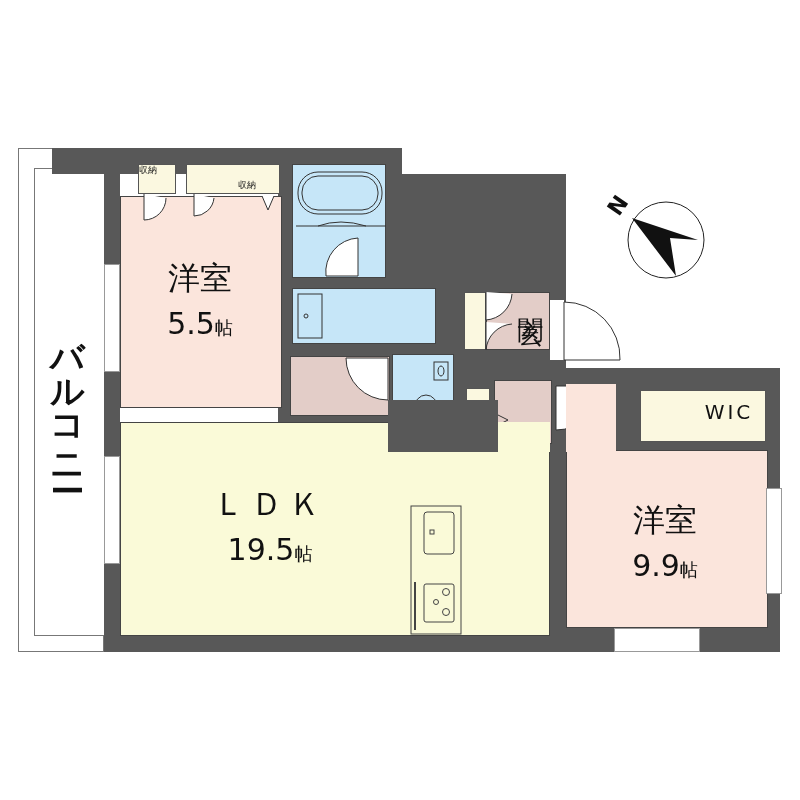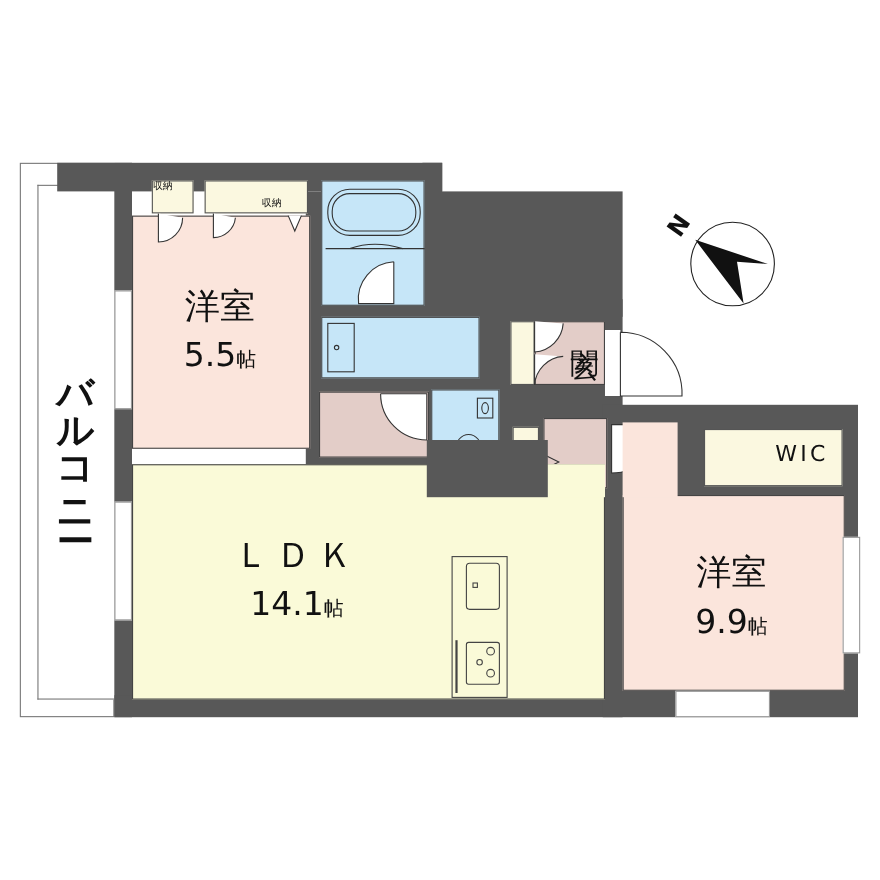--- a/index.html
+++ b/index.html
@@ -101,21 +101,21 @@
 <svg style="left:554px;top:384px;" width="60" height="50">
   <path d="M2 2 L2 46 A44 44 0 0 0 46 2 Z" fill="#fff" stroke="#333"></path>
 </svg>
 
 <div class="abs yellow" style="left:120px;top:422px;width:430px;height:214px;border:1px solid #444;"></div>
 <div class="abs yellow" style="left:390px;top:422px;width:160px;height:30px;"></div>
 <div class="abs wall" style="left:388px;top:400px;width:110px;height:52px;"></div>
 <div class="abs white" style="left:104px;top:456px;width:16px;height:108px;border:1px solid #999;"></div>
 <div class="label big" style="left:200px;top:488px;width:140px;letter-spacing:6px;text-align:center;">ＬＤＫ</div>
 <div class="label num" style="left:200px;top:534px;width:140px;">
-  <span>14.1</span><span style="font-size:18px;">帖</span>
+  <span>19.5</span><span style="font-size:18px;">帖</span>
 </div>
 <svg style="left:410px;top:506px;" width="52" height="130">
   <rect x="1" y="0" width="50" height="128" fill="#fafad8" stroke="#444"></rect>
   <rect x="14" y="6" width="30" height="42" rx="3" fill="none" stroke="#444"></rect>
   <rect x="20" y="24" width="4" height="4" fill="none" stroke="#444"></rect>
   <line x1="5" y1="76" x2="5" y2="124" stroke="#444" stroke-width="2"></line>
   <rect x="14" y="78" width="30" height="38" rx="2" fill="none" stroke="#444"></rect>
   <circle cx="36" cy="86" r="3.5" fill="none" stroke="#444"></circle>
   <circle cx="26" cy="96" r="2.5" fill="none" stroke="#444"></circle>
   <circle cx="36" cy="106" r="3.5" fill="none" stroke="#444"></circle>

